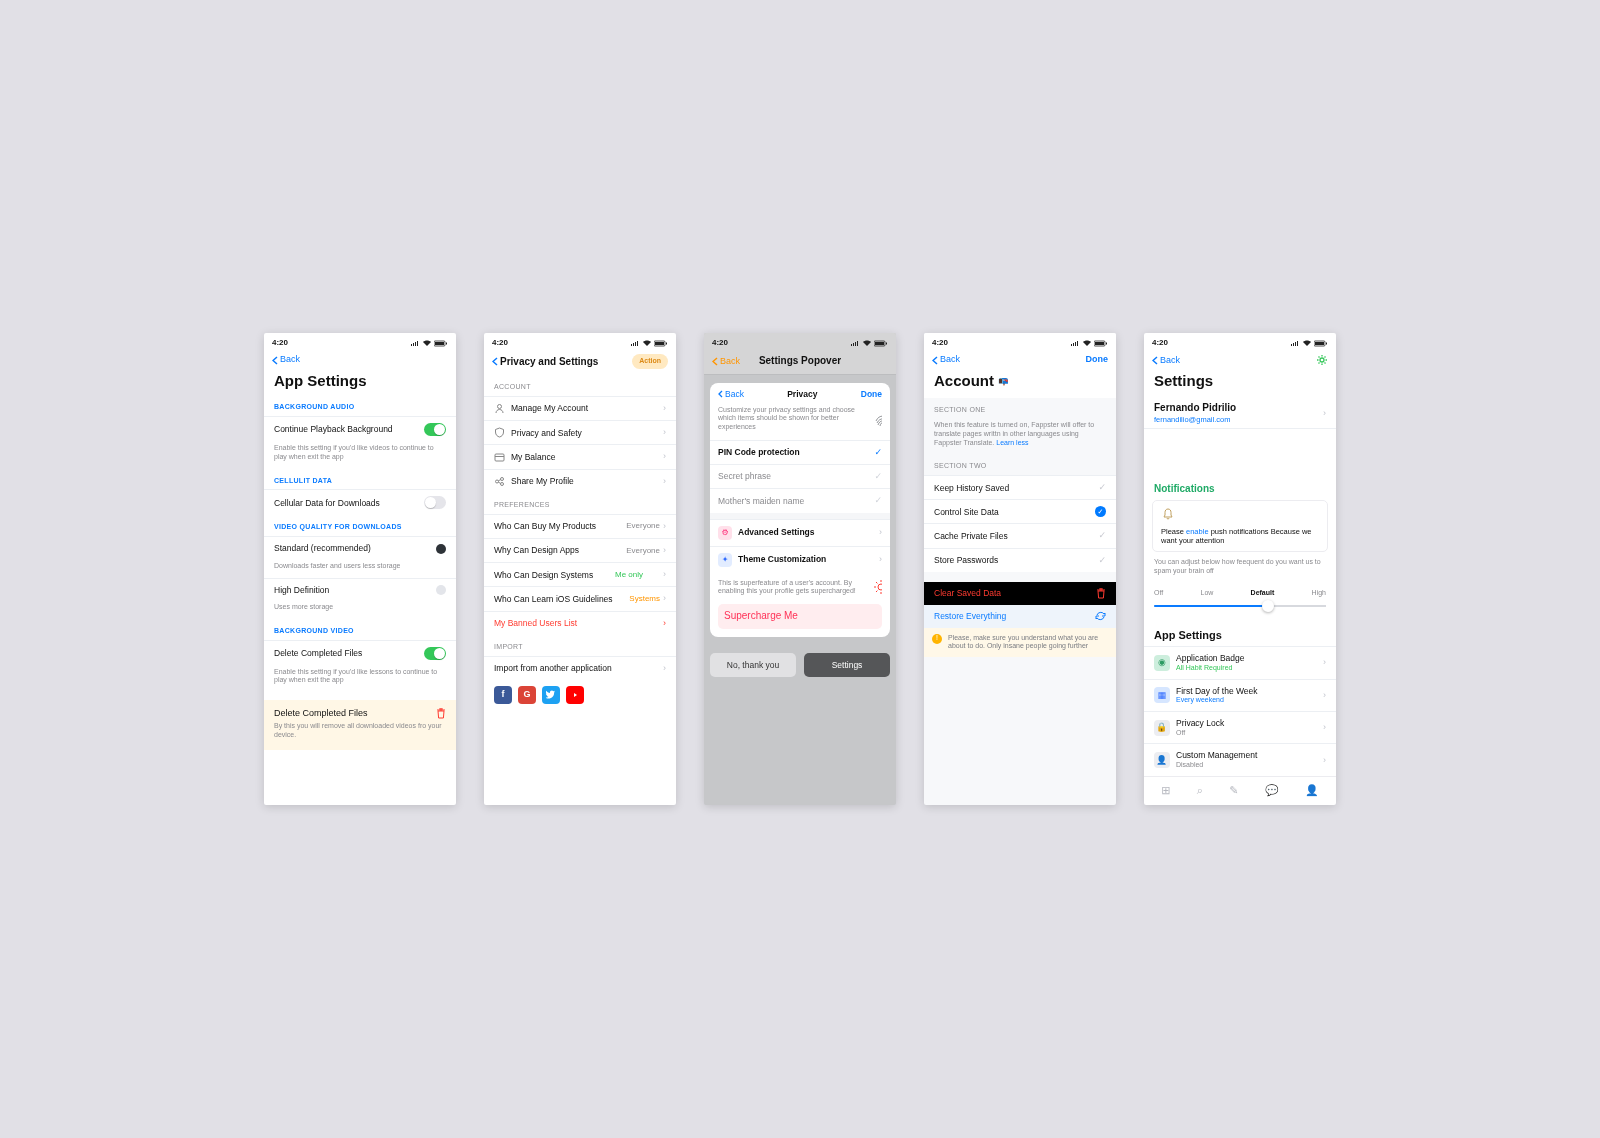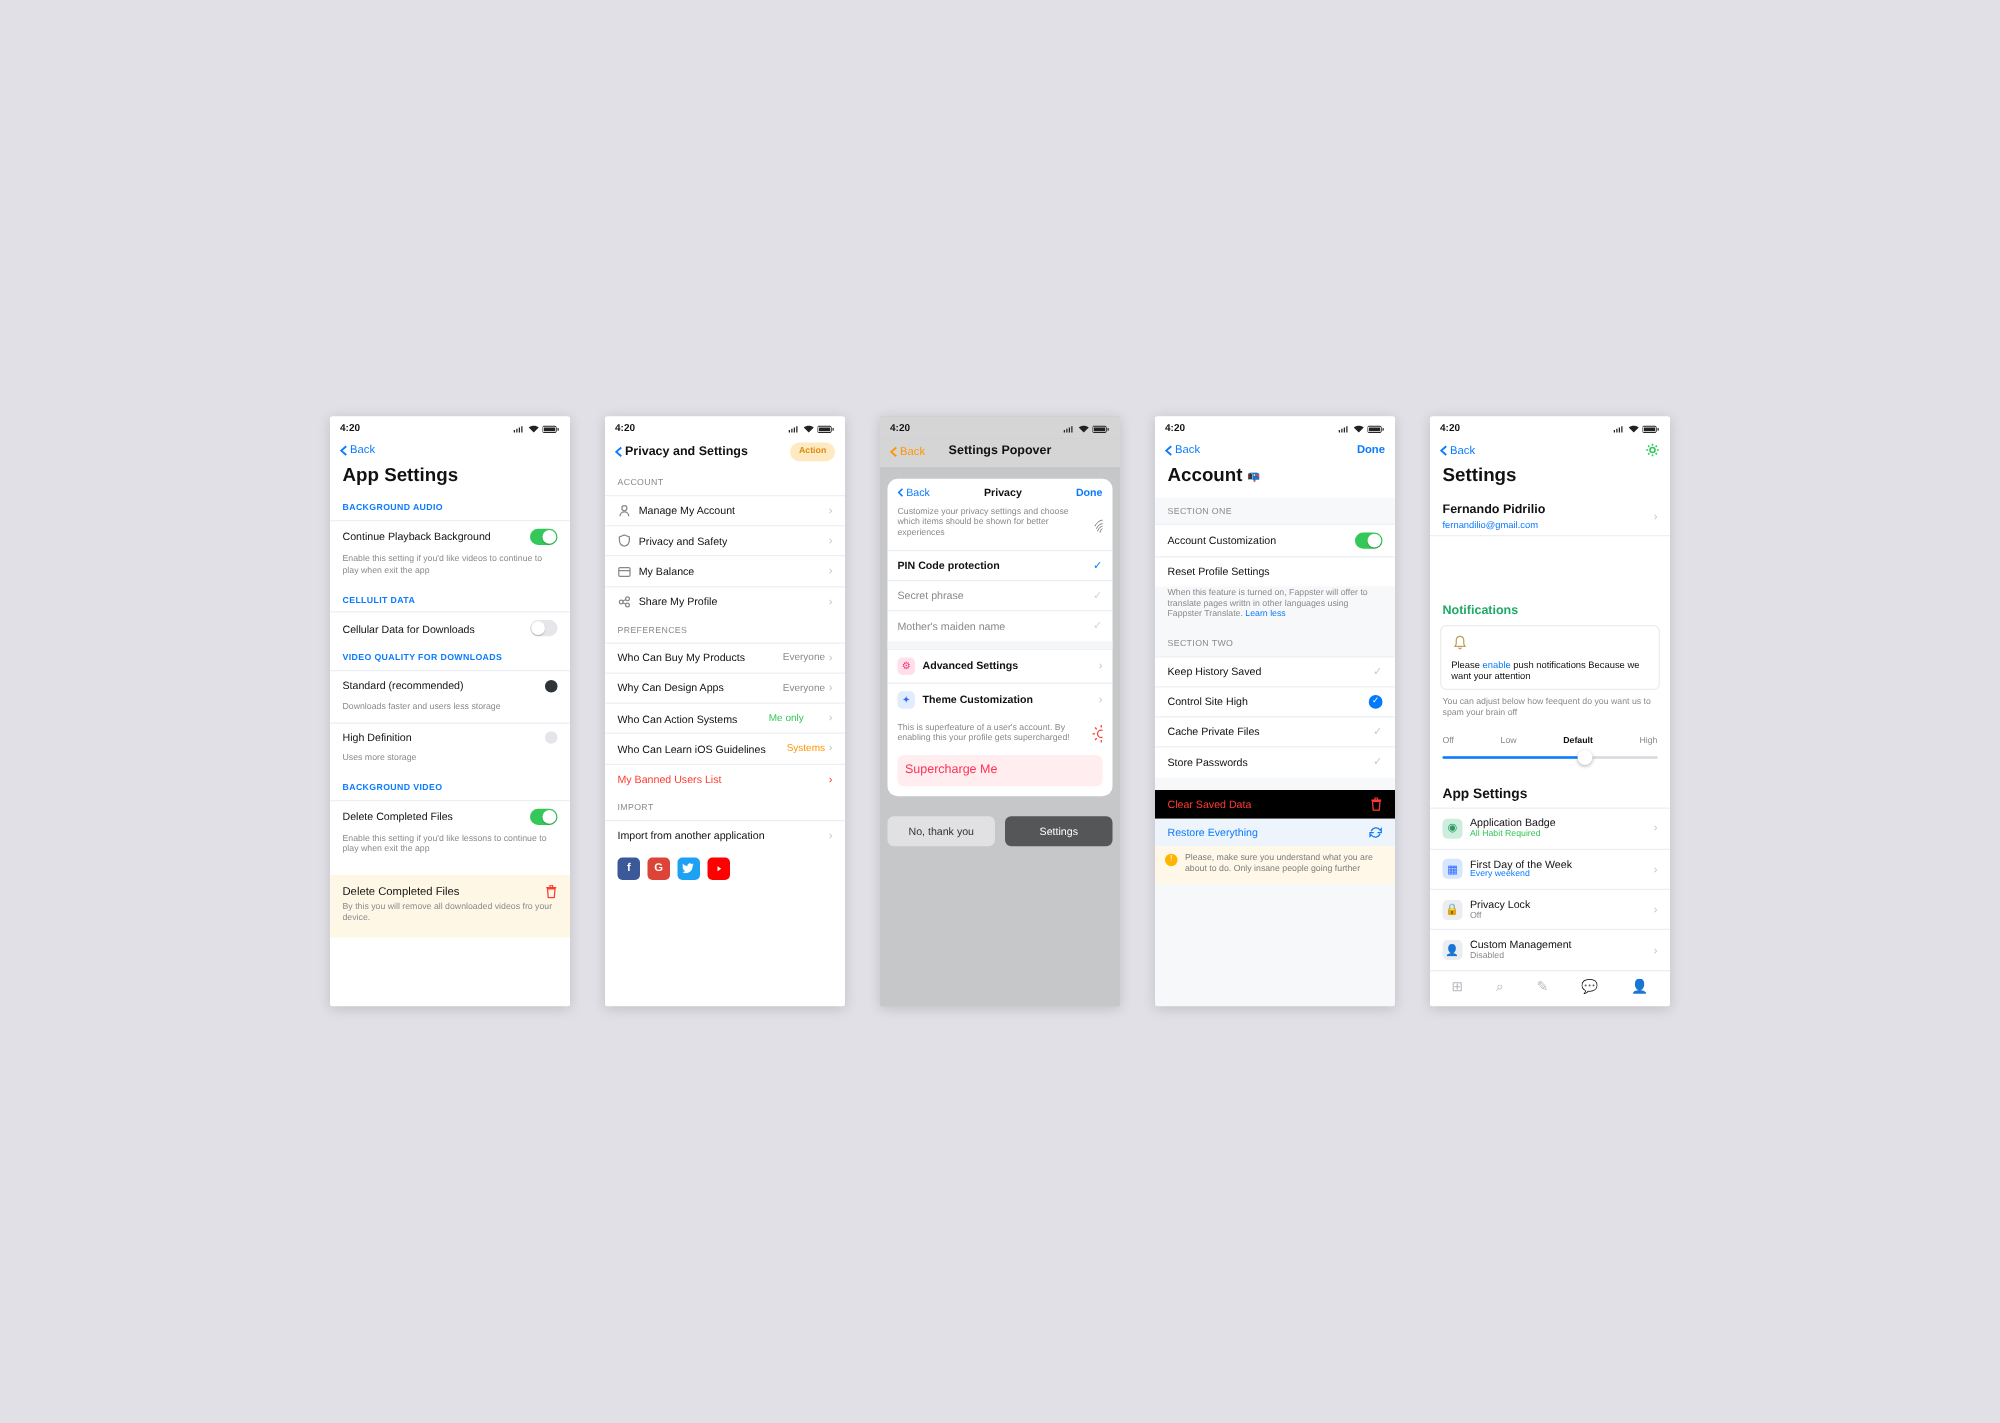--- a/index.html
+++ b/index.html
@@ -257,21 +257,21 @@
         </span>
       </div>
     <div class="cell">
         <span>Why Can Design Apps</span>
         <span style="display:flex;gap:3px;align-items:center;">
           <span class="muted">Everyone</span>
           <span class="chev">›</span>
         </span>
       </div>
     <div class="cell">
-        <span>Who Can Action Systems</span>
+        <span>Who Can Design Systems</span>
         <span style="display:flex;gap:20px;align-items:center;">
           <span class="val-green">Me only</span>
           <span class="chev">›</span>
         </span>
       </div>
     <div class="cell">
         <span>Who Can Learn iOS Guidelines</span>
         <span style="display:flex;gap:3px;align-items:center;">
           <span class="val-orange">Systems</span>
           <span class="chev">›</span>
@@ -422,39 +422,30 @@
           <span>Back</span>
         </span>
       <span class="done" style="position:static">Done</span>
     </div>
     <div class="title-row" style="background:#fff;padding-bottom:8px">
       <span class="big-title" style="padding:0">Account</span>
       <span>📭</span>
     </div>
 
     <div class="section-hdr grey">SECTION ONE</div>
-    <div style="background:#fff">
-      <div class="cell">
-          <span>Account Customization</span>
-          <span class="toggle on"></span>
-        </div>
-      <div class="cell">
-          <span>Reset Profile Settings</span>
-        </div>
-    </div>
     <div class="desc"><span>When this feature is turned on, Fappster will offer to translate pages writtn in other languages using Fappster Translate. </span><span style="color:#0a7bff">Learn less</span></div>
 
     <div class="section-hdr grey">SECTION TWO</div>
     <div style="background:#fff">
       <div class="cell">
           <span>Keep History Saved</span>
           <span class="grey-check">✓</span>
         </div>
       <div class="cell">
-          <span>Control Site High</span>
+          <span>Control Site Data</span>
           <span class="blue-check">✓</span>
         </div>
       <div class="cell">
           <span>Cache Private Files</span>
           <span class="grey-check">✓</span>
         </div>
       <div class="cell">
           <span>Store Passwords</span>
           <span class="grey-check">✓</span>
         </div>

